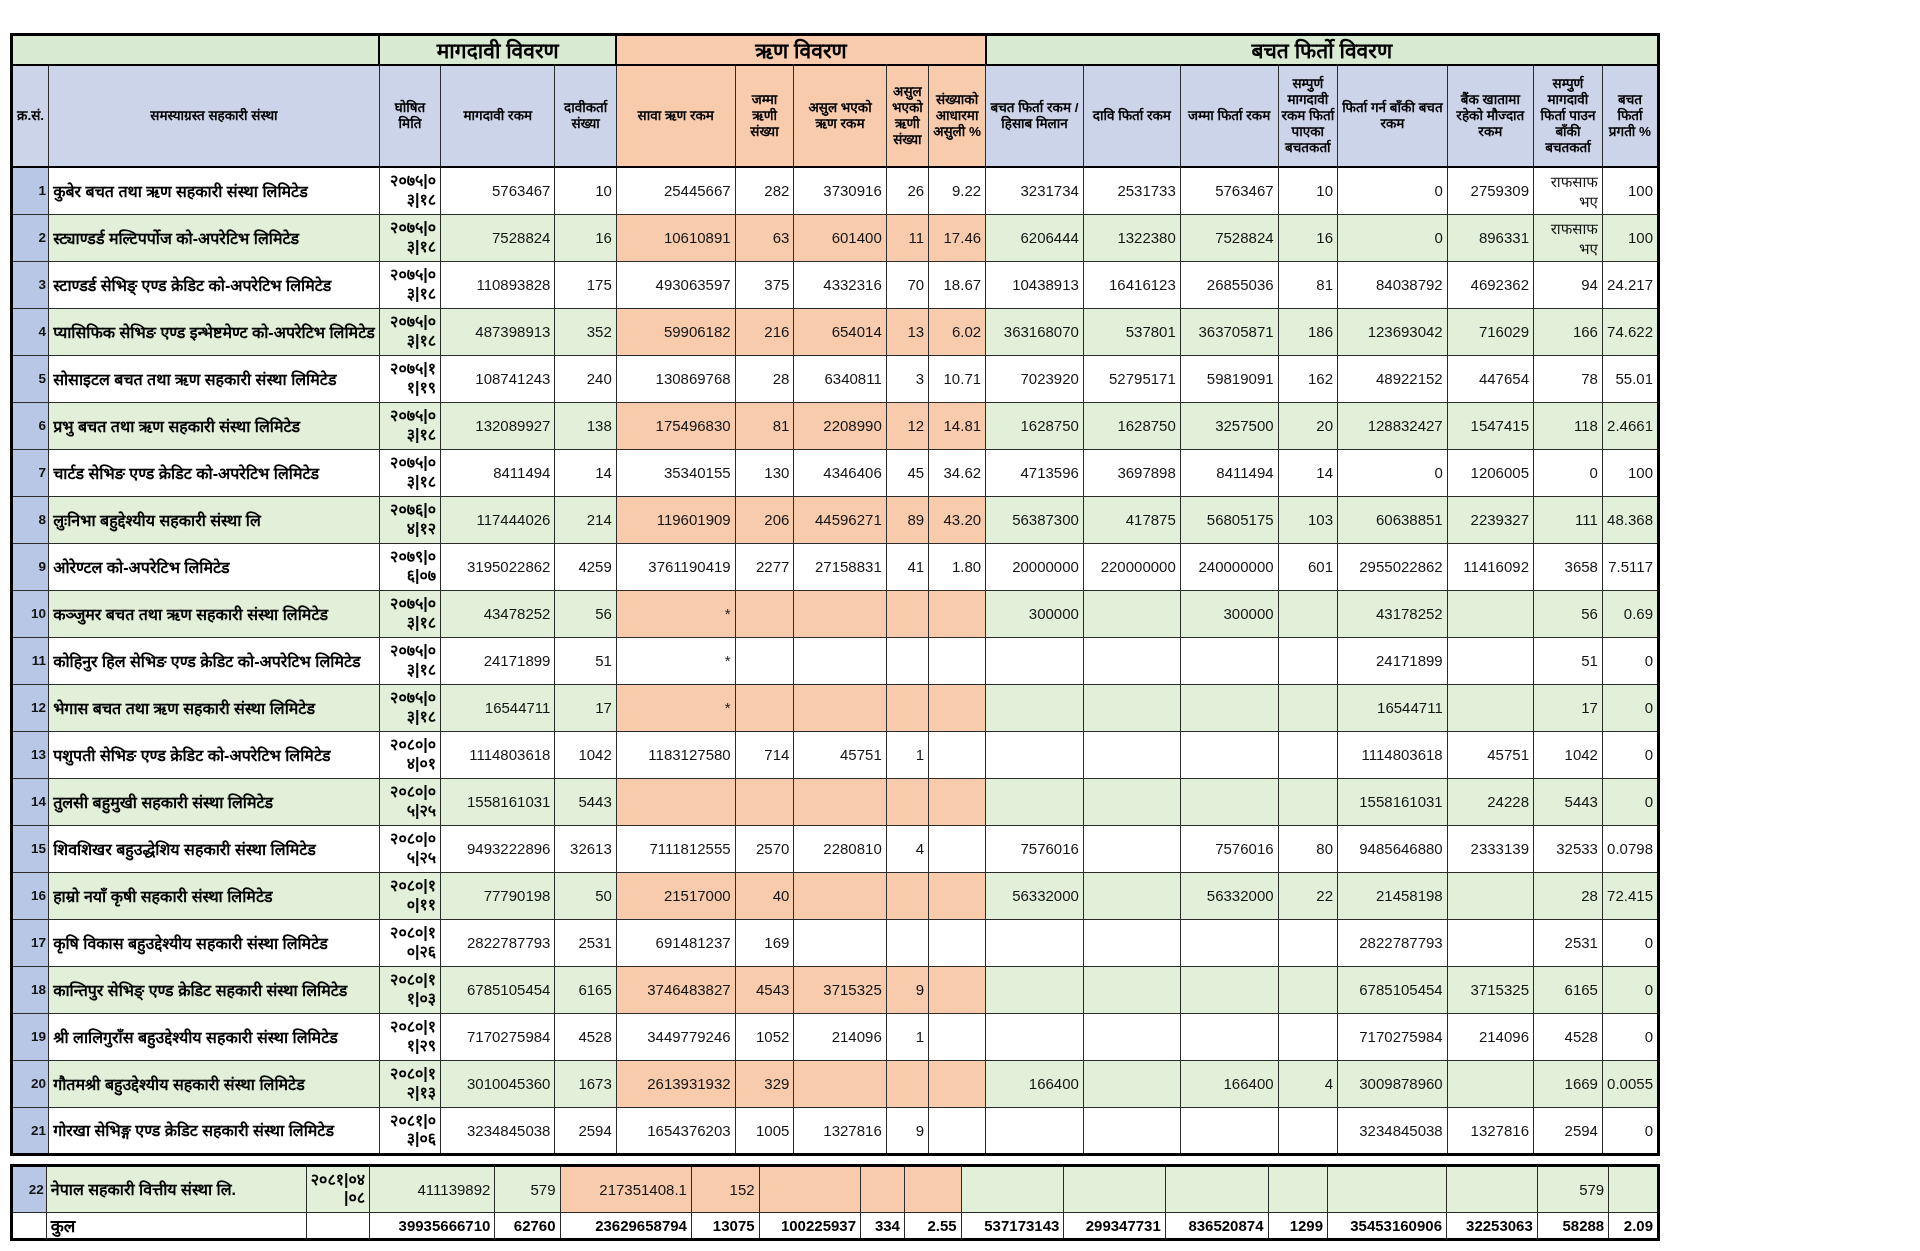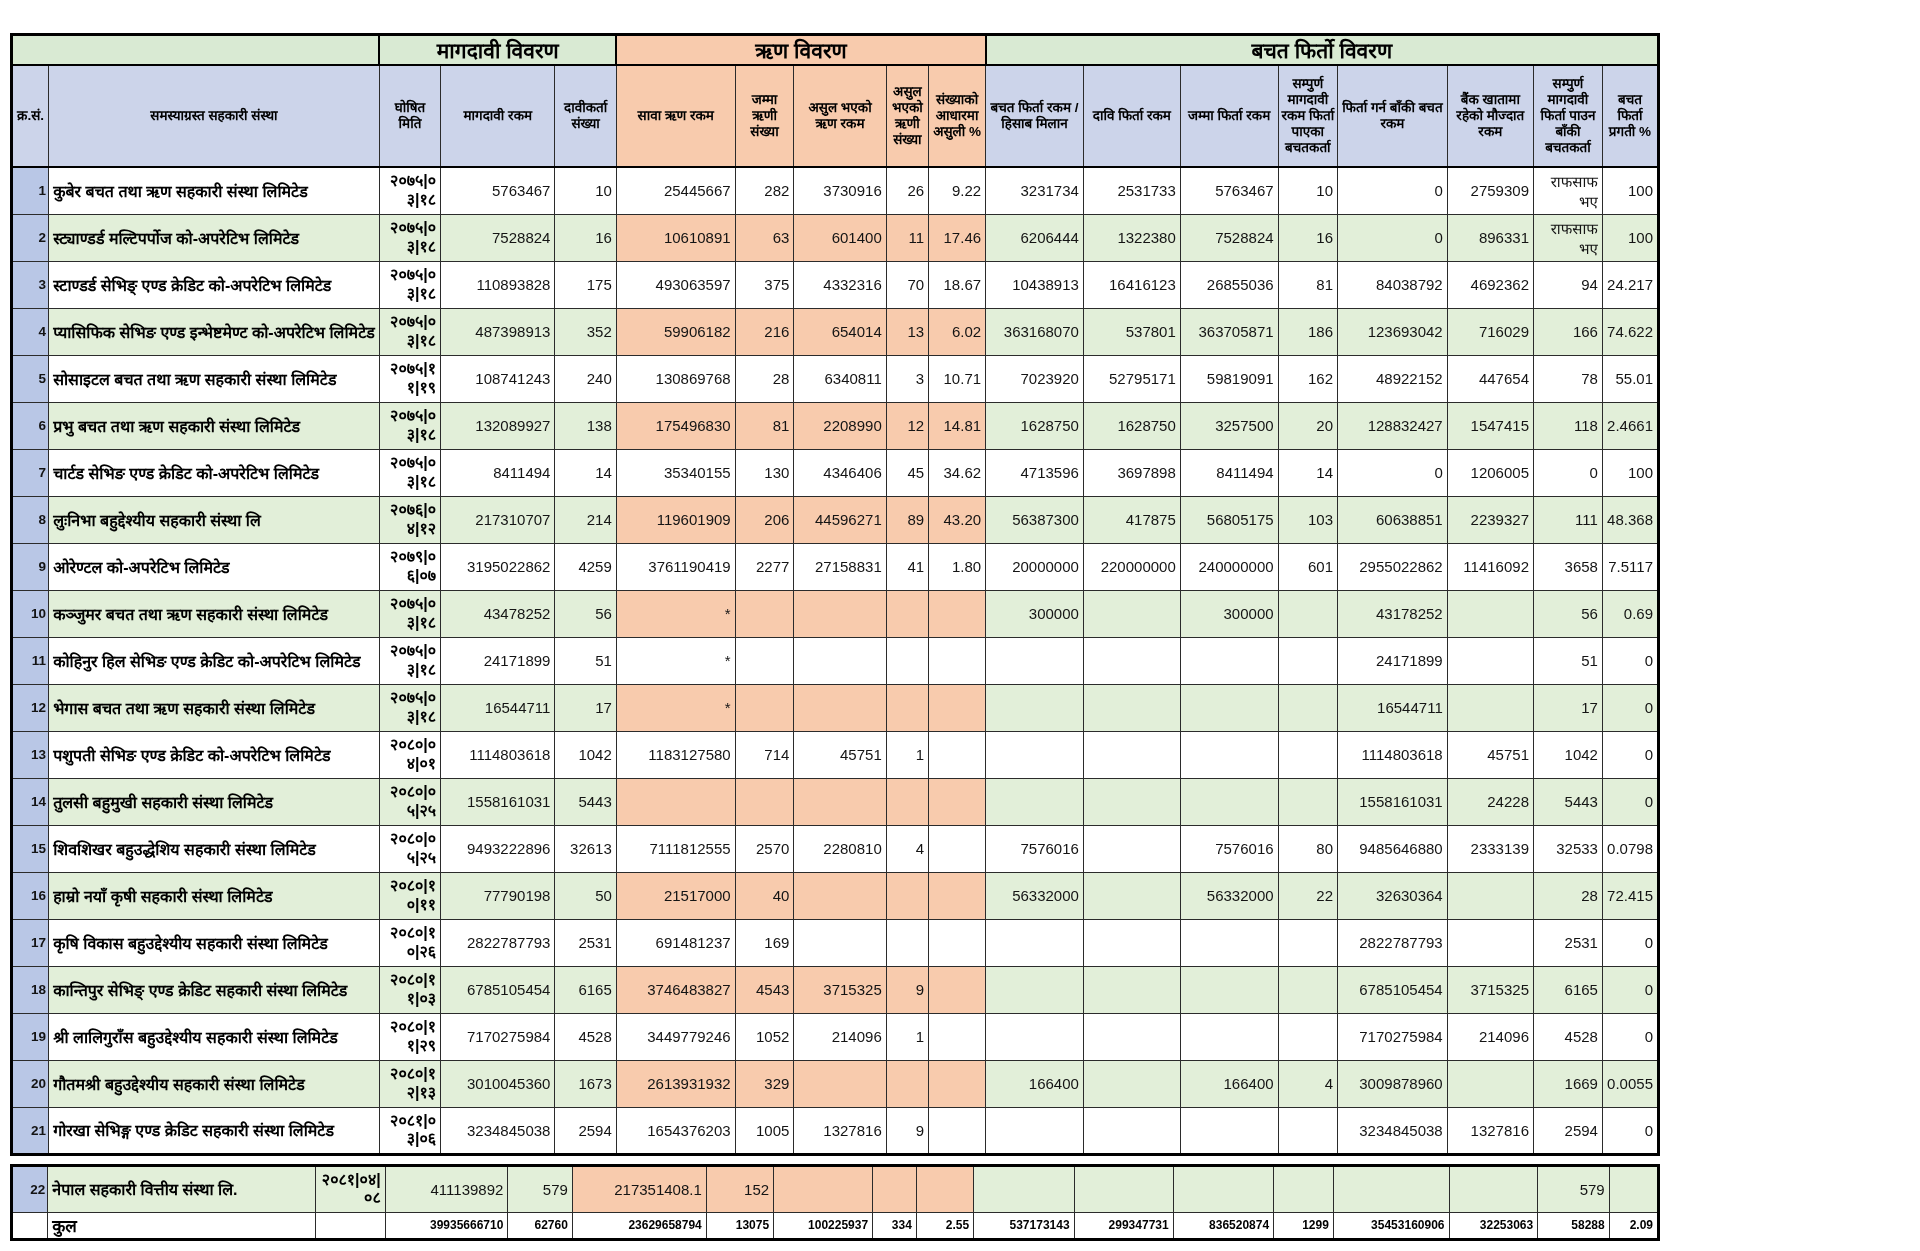--- a/index.html
+++ b/index.html
@@ -28,21 +28,21 @@
   td { font-size:15px; text-align:right; color:#141414; background:#fff; }
   td.green { background:#e2efd9; }
   td.peach { background:#f8cbad; }
   td.sn { background:#b9c7e6; font-weight:bold; font-size:13.5px; padding-right:2px; }
   td.sn.plain { background:#fff; }
   td.nm { text-align:left; font-weight:bold; font-size:16px; color:#000; white-space:nowrap;margin-top:20px; }
   td.dt { text-align:right; font-weight:bold; font-size:16px; color:#000; word-break:break-all; line-height:1.15; padding-left:3px; }
   td.l { text-align:right; }
 
   tr.total { height:22px; }
-  tr.total td { font-weight:bold; font-size:12px; color:#000; background:#fff; }
+  tr.total td { font-weight:bold; font-size:15px; color:#000; background:#fff; }
   tr.total td.nm { font-size:17px; }
 </style>
 </head>
 <body>
 
 <div class="page">
   <div class="wrap">
 
     <table class="sheet">
         <colgroup>
@@ -231,21 +231,21 @@
             <td class="">14</td>
             <td class="">0</td>
             <td class="">1206005</td>
             <td class="">0</td>
             <td class="">100</td>
           </tr>
           <tr>
             <td class="sn">8</td>
             <td class="green nm">लुःनिभा बहुद्देश्यीय सहकारी संस्था लि</td>
             <td class="green dt">२०७६|०४|१२</td>
-            <td class="green">217310707</td>
+            <td class="green">117444026</td>
             <td class="green">214</td>
             <td class="peach">119601909</td>
             <td class="peach">206</td>
             <td class="peach">44596271</td>
             <td class="peach">89</td>
             <td class="peach">43.20</td>
             <td class="green">56387300</td>
             <td class="green">417875</td>
             <td class="green">56805175</td>
             <td class="green">103</td>
@@ -402,21 +402,21 @@
             <td class="green">50</td>
             <td class="peach">21517000</td>
             <td class="peach">40</td>
             <td class="peach"></td>
             <td class="peach"></td>
             <td class="peach"></td>
             <td class="green">56332000</td>
             <td class="green"></td>
             <td class="green">56332000</td>
             <td class="green">22</td>
-            <td class="green">32630364</td>
+            <td class="green">21458198</td>
             <td class="green"></td>
             <td class="green">28</td>
             <td class="green">72.415</td>
           </tr>
           <tr>
             <td class="sn">17</td>
             <td class="nm">कृषि विकास बहुउद्देश्यीय सहकारी संस्था लिमिटेड</td>
             <td class="dt">२०८०|१०|२६</td>
             <td class="">2822787793</td>
             <td class="">2531</td>

